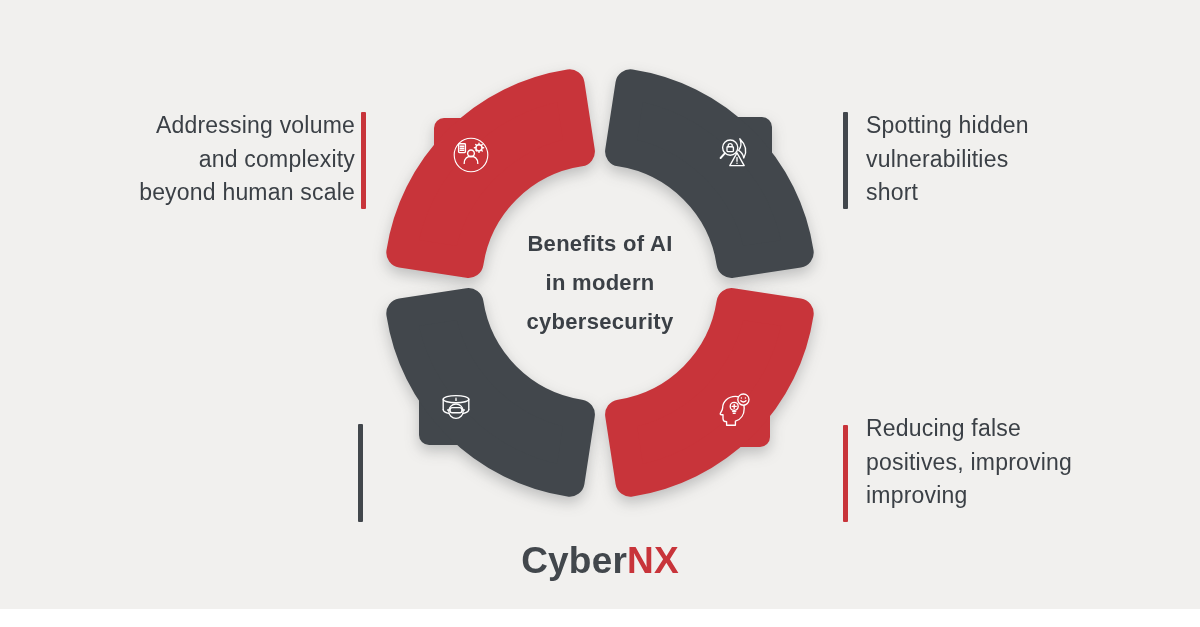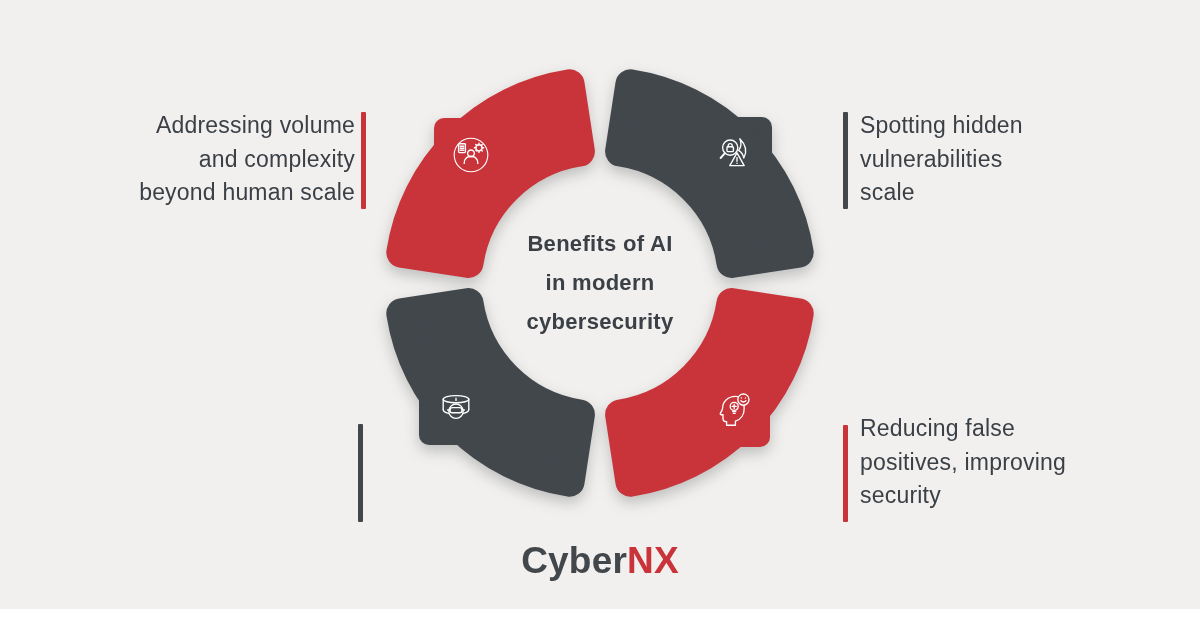--- a/index.html
+++ b/index.html
@@ -11,21 +11,21 @@
     background:var(--background);
     font-family:"Liberation Sans", sans-serif;
     color:var(--text);
   }
   .callout{
     position:absolute; width:300px;
     font-size:23px; line-height:33.5px; font-weight:500; letter-spacing:.2px;
     color:var(--text);
   }
   .callout.align-right{ text-align:right; }
-  .callout.align-left{ text-align:left; }
+  .callout.align-left{ text-align:left;margin-left:6px; }
   .accent-bar{ position:absolute; width:5px; border-radius:1px; }
   .accent-red{ background:var(--red); }
   .accent-dark{ background:var(--dark); }
   .ring-svg{ position:absolute; left:340px; top:23px; }
   .seg{ filter:drop-shadow(0 6px 7px rgba(40,42,48,0.25)); }
   .fill-red{ fill:var(--red); }
   .fill-dark{ fill:var(--dark); }
   .seg-arc-red{ fill:var(--red); stroke:var(--red); stroke-width:30; stroke-linejoin:round; }
   .seg-arc-dark{ fill:var(--dark); stroke:var(--dark); stroke-width:30; stroke-linejoin:round; }
   .icon{ stroke:var(--icon); fill:none; stroke-width:1.7; stroke-linecap:round; stroke-linejoin:round; }
@@ -49,30 +49,30 @@
     <div>Addressing volume</div>
     <div>and complexity</div>
     <div>beyond human scale</div>
   </div>
   <div class="accent-bar accent-red" style="left:361px; top:112px; height:97px;"></div>
 
   <div class="accent-bar accent-dark" style="left:843px; top:112px; height:97px;"></div>
   <div class="callout align-left" style="left:860px; top:109px;">
     <div>Spotting hidden</div>
     <div>vulnerabilities</div>
-    <div>scale</div>
+    <div>short</div>
   </div>
 
   <div class="accent-bar accent-dark" style="left:358px; top:424px; height:98px;"></div>
 
   <div class="accent-bar accent-red" style="left:843px; top:425px; height:97px;"></div>
   <div class="callout align-left" style="left:860px; top:412px;">
     <div>Reducing false</div>
     <div>positives, improving</div>
-    <div>security</div>
+    <div>improving</div>
   </div>
 
   <svg class="ring-svg" width="520" height="520" viewBox="0 0 520 520">
 
     <g class="seg">
       <rect class="fill-red" x="94" y="95" width="74" height="74" rx="10"></rect>
       <path class="seg-arc-red" d="M61.3,229.6 A201,201 0 0 1 229.6,61.3 L239.9,128.5 A133,133 0 0 0 128.5,239.9 Z"></path>
       <g class="icon" transform="translate(131,132) scale(0.8)" stroke-width="1.7">
         <circle r="21" stroke-width="1.4"></circle>
         <circle cx="0" cy="-2" r="4.2"></circle>

